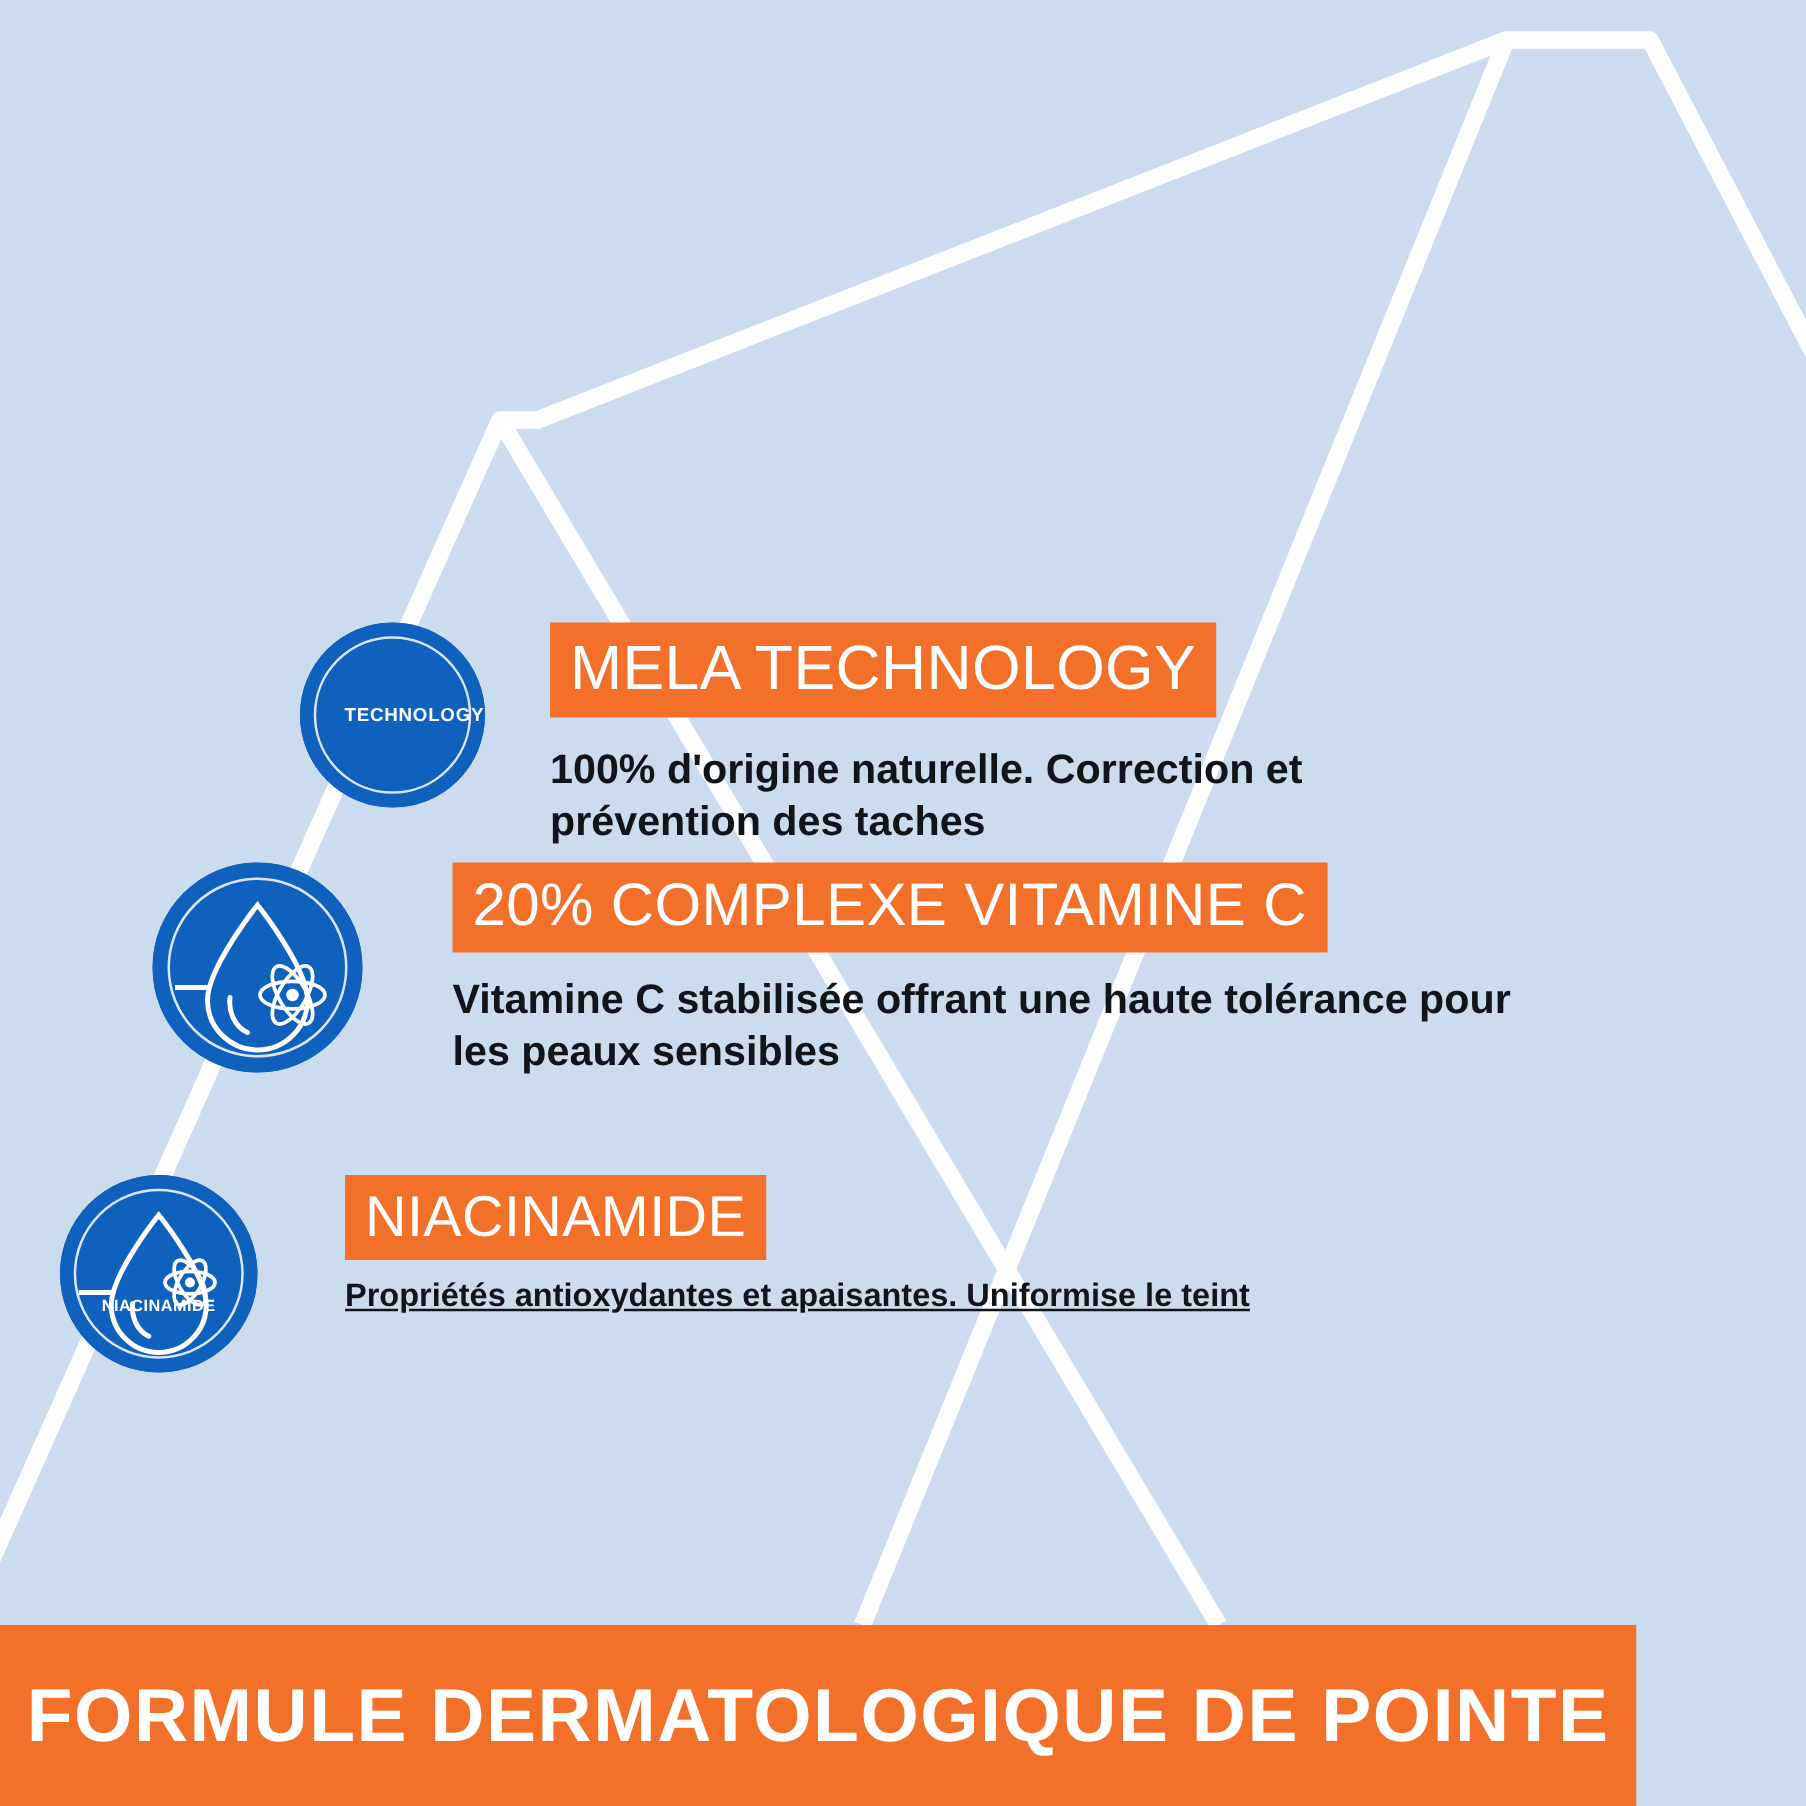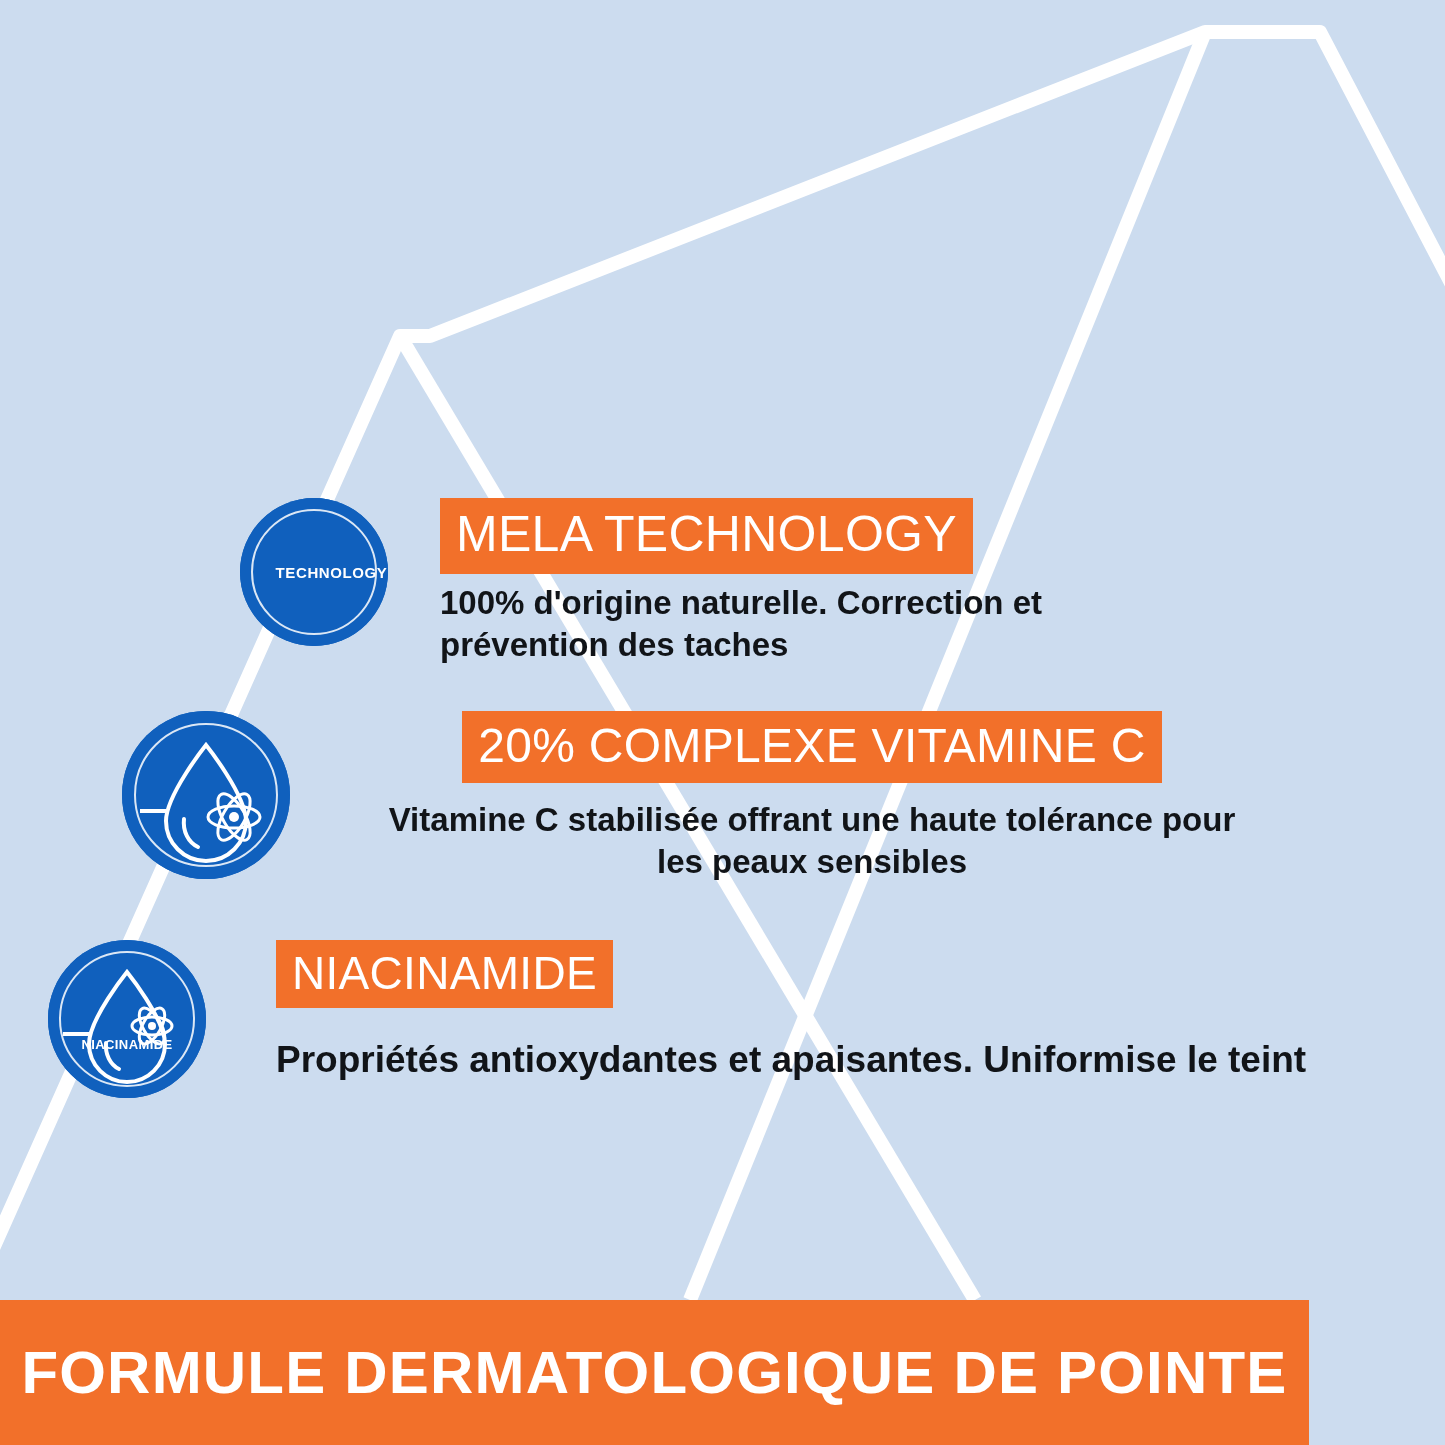--- a/index.html
+++ b/index.html
@@ -68,33 +68,33 @@
     font-weight: bold;
     line-height: 1.28;
     margin-top: 12px;
     max-width: 1000px;
   }
 
   
   #feature-mela { left: 240px; top: 498px; }
   #feature-mela .badge { width: 148px; height: 148px; margin-right: 52px; }
   #feature-mela .feature-title { font-size: 50px; padding-top: 11px; padding-bottom: 15px; }
-  #feature-mela .feature-desc { font-size: 33px; margin-top: 8px; }
-
-  
-  #feature-vitc { left: 122px; top: 711px; text-align: center; }
+  #feature-mela .feature-desc { font-size: 33px; margin-top: 20px; }
+
+  
+  #feature-vitc { left: 122px; top: 690px; }
   #feature-vitc .badge { width: 168px; height: 168px; margin-right: 72px; }
   #feature-vitc .feature-title { font-size: 48px; padding-top: 11px; padding-bottom: 13px; }
   #feature-vitc .feature-desc { font-size: 33px; margin-top: 16px; }
 
   
   #feature-niacinamide { left: 48px; top: 940px; }
   #feature-niacinamide .badge { width: 158px; height: 158px; margin-right: 70px; }
   #feature-niacinamide .feature-title { font-size: 46px; padding-top: 10px; padding-bottom: 12px; }
-  #feature-niacinamide .feature-desc { font-size: 37px; margin-top: 28px; white-space: nowrap; }
+  #feature-niacinamide .feature-desc { font-size: 26px; margin-top: 12px; white-space: nowrap; text-decoration: underline; }
 
   
   .bottom-banner {
     position: absolute;
     left: 0;
     bottom: 0;
     width: 1309px;
     height: 145px;
     background: #f2702a;
     display: flex;

